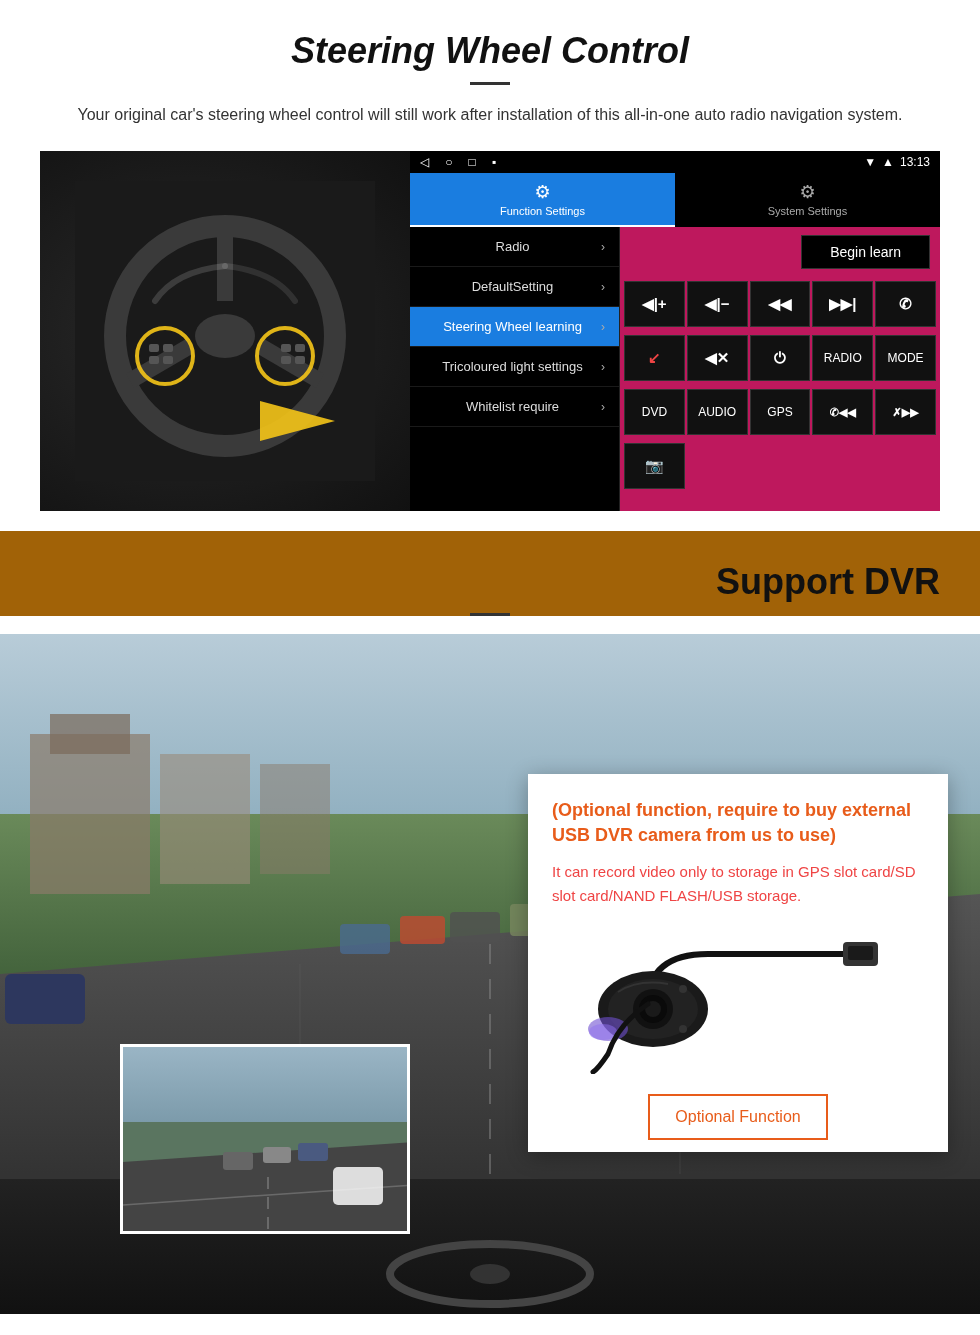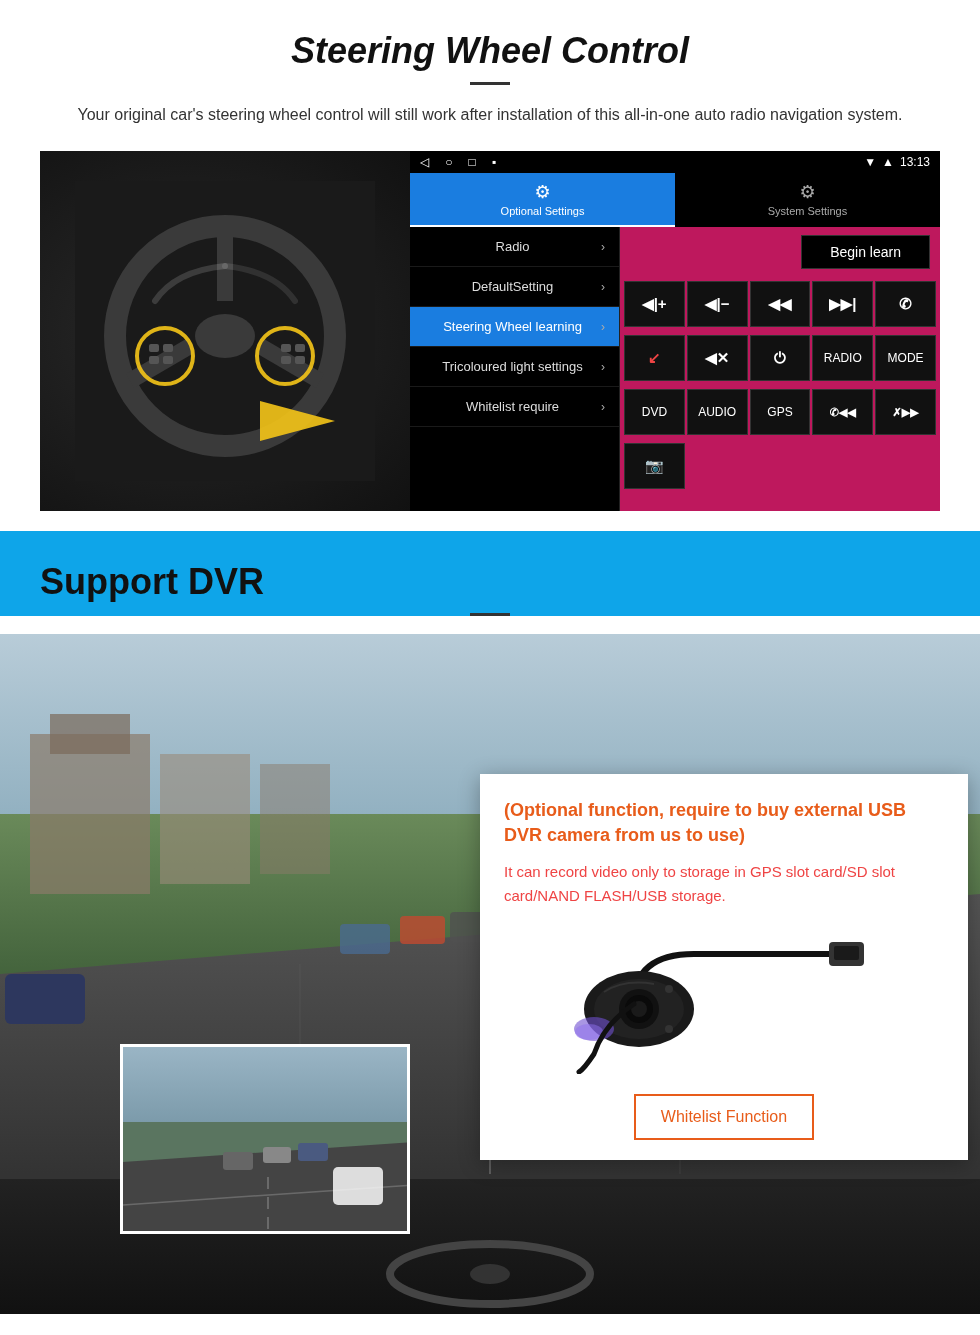--- a/index.html
+++ b/index.html
@@ -188,23 +188,23 @@
       font-size: 12px;
       font-weight: normal;
     }
 
     
     .section-dvr {
       position: relative;
       margin-top: 0;
     }
     .dvr-title-area {
-      text-align: left;
+      text-align: right;
       padding: 30px 40px 0;
-      background: #0ea5e9;
+      background: #a16207;
     }
     .dvr-title-area h1 {
       font-size: 36px;
       font-weight: 900;
       color: #111;
       margin-bottom: 10px;
     }
     .dvr-photo-wrapper {
       position: relative;
       width: 100%;
@@ -225,24 +225,24 @@
         #1a2a1a 85%,
         #0a1a0a 100%
       );
       position: relative;
     }
 
     
     .dvr-info-card {
       position: absolute;
       top: 140px;
-      right: 12px;
-      width: 488px;
+      right: 32px;
+      width: 420px;
       background: #fff;
-      padding: 24px 24px 20px;
+      padding: 24px 24px 12px;
       box-shadow: 0 4px 20px rgba(0,0,0,0.3);
     }
     .dvr-info-card .optional-heading {
       color: #e85c1a;
       font-size: 18px;
       font-weight: bold;
       line-height: 1.4;
       margin-bottom: 12px;
     }
     .dvr-info-card .dvr-description {
@@ -349,21 +349,21 @@
         <div class="statusbar-icons">
           <span>▼</span>
           <span>▲</span>
           <span>13:13</span>
         </div>
       </div>
 
       <div class="android-tabs">
         <div class="android-tab active">
           <span class="tab-icon">⚙</span>
-          <span>Optional Settings</span>
+          <span>Function Settings</span>
         </div>
         <div class="android-tab">
           <span class="tab-icon">⚙</span>
           <span>System Settings</span>
         </div>
       </div>
 
       <div class="android-body">
 
         <div class="android-menu">
@@ -543,17 +543,17 @@
           <ellipse cx="20" cy="105" rx="20" ry="12" fill="#7050d0" opacity="0.6"></ellipse>
           <ellipse cx="15" cy="108" rx="14" ry="8" fill="#9070f0" opacity="0.5"></ellipse>
 
           <circle cx="95" cy="65" r="4" fill="#333"></circle>
           <circle cx="95" cy="105" r="4" fill="#333"></circle>
 
           <path d="M 60 80 Q 30 100 20 130 Q 10 145 5 148" stroke="#111" stroke-width="5" fill="none" stroke-linecap="round"></path>
         </svg>
       </div>
 
-      <button class="optional-function-btn">Whitelist Function</button>
+      <button class="optional-function-btn">Optional Function</button>
     </div>
 
   </div>
 </section>
 
 </body></html>

